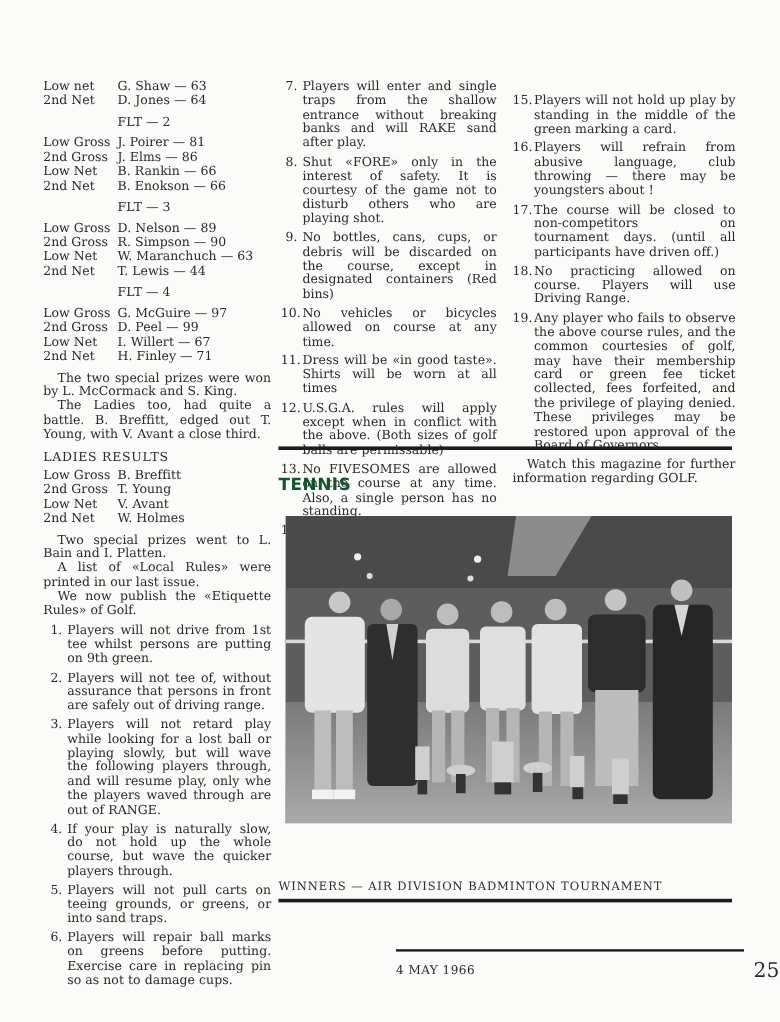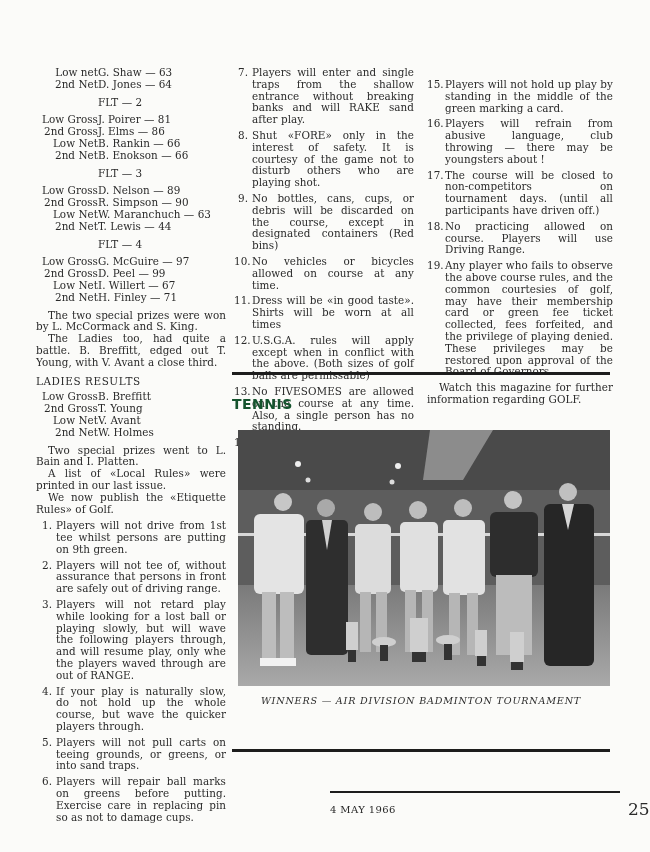--- a/index.html
+++ b/index.html
@@ -6,21 +6,21 @@
   body {
     width: 650px; height: 852px; background: #fbfbf9; position: relative; overflow: hidden;
     font-family: "DejaVu Serif", "Liberation Serif", serif; color: #2a2a2a;
   }
   .col { position: absolute; font-size: 10.4px; line-height: 11.8px; letter-spacing: 0.05px; }
   #col1 { left: 36px; top: 67px; width: 190px; }
   #col2 { left: 234px; top: 67px; width: 180px; }
   #col3 { left: 427px; top: 67px; width: 186px; margin-top: 12px; }
 
   .res-row { display: flex; white-space: nowrap; }
-  .res-label { width: 62px; flex: none; text-align: right; }
+  .res-label { width: 62px; flex: none; }
   .res-value { flex: none; }
   .flt { padding-left: 62px; margin-top: 6px; margin-bottom: 6px; }
   .para { text-align: justify; text-indent: 12px; margin: 0; }
   .gap { height: 6px; }
   .ladies-title { margin: 7px 0 4px 0; letter-spacing: 0.6px; }
 
   .rule-item { display: flex; margin-bottom: 4px; }
   .rule-num { flex: none; width: 16px; text-align: right; padding-right: 4px; }
   .rule-text { flex: 1; text-align: justify; }
   #col2 .rule-num, #col3 .rule-num { width: 14px; }
@@ -35,22 +35,22 @@
   #tennis-heading {
     position: absolute; left: 232px; width: 378px; top: 396px; text-align: left;
     font-family: "DejaVu Sans", "Liberation Sans", sans-serif; font-weight: bold; font-size: 14px;
     letter-spacing: 0.5px; color: #14532d;
   }
   #photo {
     position: absolute; left: 238px; top: 430px; width: 372px; height: 256px;
     background: #6e6e6e; overflow: hidden;
   }
   #caption {
-    position: absolute; left: 232px; width: 378px; top: 695px; text-align: center;
-    font-style: italic; font-size: 9.6px; letter-spacing: 0.8px; color: #2c2c2c;
+    position: absolute; left: 232px; width: 378px; top: 734px; text-align: left;
+    font-size: 9.6px; letter-spacing: 0.8px; color: #2c2c2c;
   }
   #footer-date {
     position: absolute; left: 330px; top: 804px; font-size: 10px; letter-spacing: 0.4px;
   }
   #footer-page {
     position: absolute; left: 628px; top: 799px; font-size: 17px;
   }
 </style>
 </head>
 <body>

